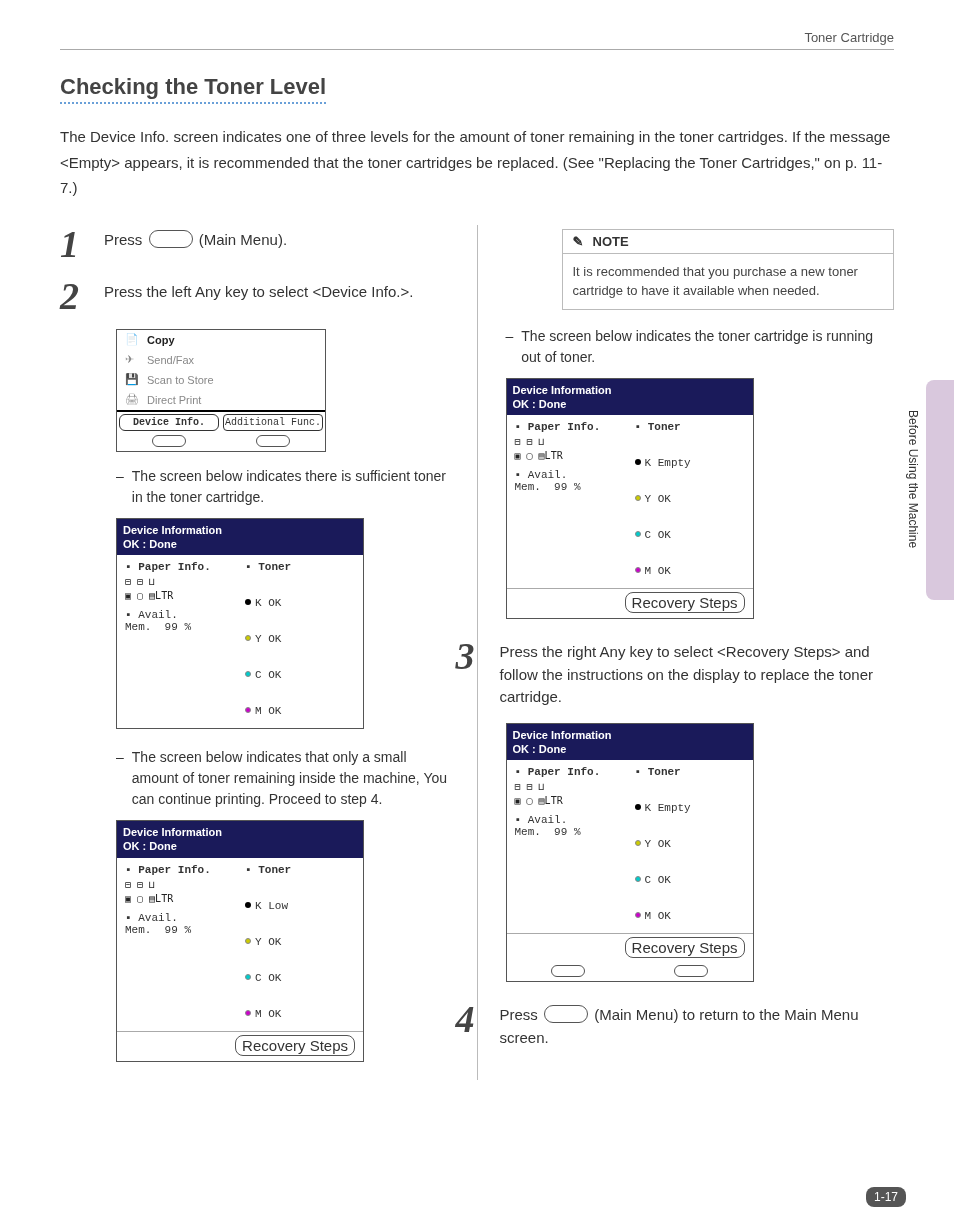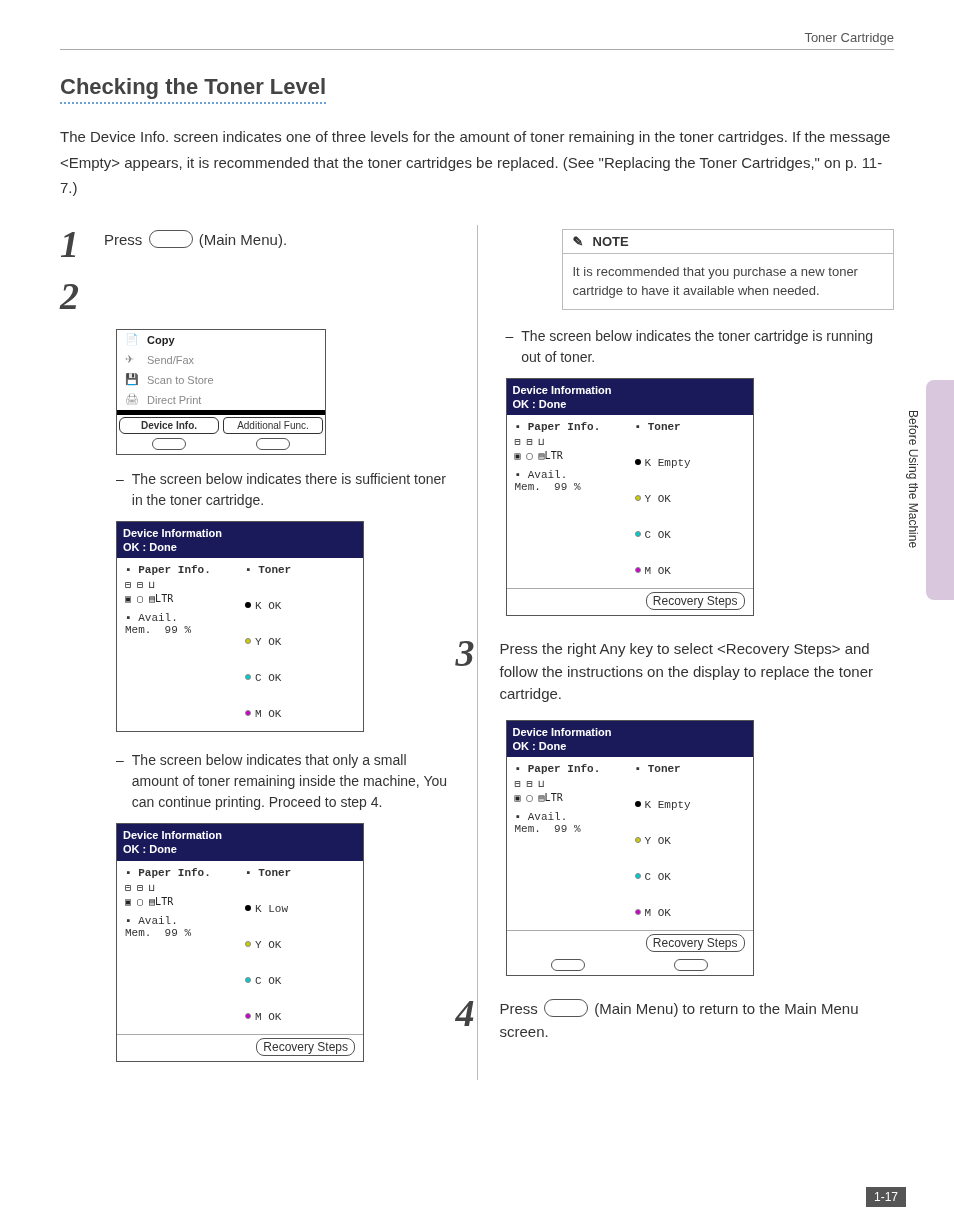--- a/index.html
+++ b/index.html
@@ -124,21 +124,21 @@
   .ds-footer {
     border-top: 1px solid #aaa;
     text-align: right;
     padding: 3px 8px 5px 8px;
   }
   .recovery-btn {
     display: inline-block;
     border: 1px solid #555;
     border-radius: 8px;
     padding: 1px 6px;
-    font-size: 12px;
+    font-size: 15px;
     font-family: Arial, sans-serif;
   }
   .menu-screen {
     width: 210px;
     margin: 8px 0 14px 56px;
     border: 1.5px solid #555;
     background: #fff;
     font-family: Arial, sans-serif;
     font-size: 11px;
   }
@@ -148,21 +148,22 @@
     gap: 6px;
     padding: 3px 8px;
     color: #888;
   }
   .menu-item.active { color: #222; font-weight: bold; }
   .menu-icon {
     width: 16px; height: 14px; display:inline-block;
   }
   .menu-bottom {
     display: flex;
-    border-top: 5px solid #000000;
+    border-top: 2px solid #000000;
+    font-family: Liberation Mono, monospace;
   }
   .menu-bottom > div {
     flex: 1;
     text-align: center;
     font-size: 10px;
     padding: 2px 0;
   }
   .menu-bottom > div:first-child { border:1px solid #333; border-radius:6px; margin:2px; font-weight:bold; }
   .menu-bottom > div:last-child { border:1px solid #333; border-radius:4px; margin:2px; }
   .softkeys { display:flex; justify-content:space-around; padding:2px 0 4px; }
@@ -210,21 +211,21 @@
     color: #333;
   }
   .page-num {
     position: absolute;
     right: 48px;
     bottom: 20px;
     background: #555;
     color: #fff;
     font-size: 12px;
     padding: 3px 8px;
-    border-radius: 0;
+    border-radius: 8px;
   }
 
   .lcd-glyphs { font-family: monospace; font-size:10px; line-height:1.4; color:#222; }
 </style>
 </head>
 <body>
 
 <div class="page">
   <div class="running-head">Toner Cartridge</div>
 
@@ -238,20 +239,21 @@
 
       <div class="step">
         <div class="step-num">1</div>
         <div class="step-body">
           <span>Press </span><span class="main-menu-btn"></span><span> (Main Menu).</span>
         </div>
       </div>
 
       <div class="step">
         <div class="step-num">2</div>
+        <div class="step-body">Press the left Any key to select &lt;Device Info.&gt;.</div>
       </div>
 
       <div class="menu-screen">
         <div class="menu-item active">
             <span class="menu-icon">📄</span>
             <span>Copy</span>
           </div>
         <div class="menu-item">
             <span class="menu-icon">✈</span>
             <span>Send/Fax</span>

